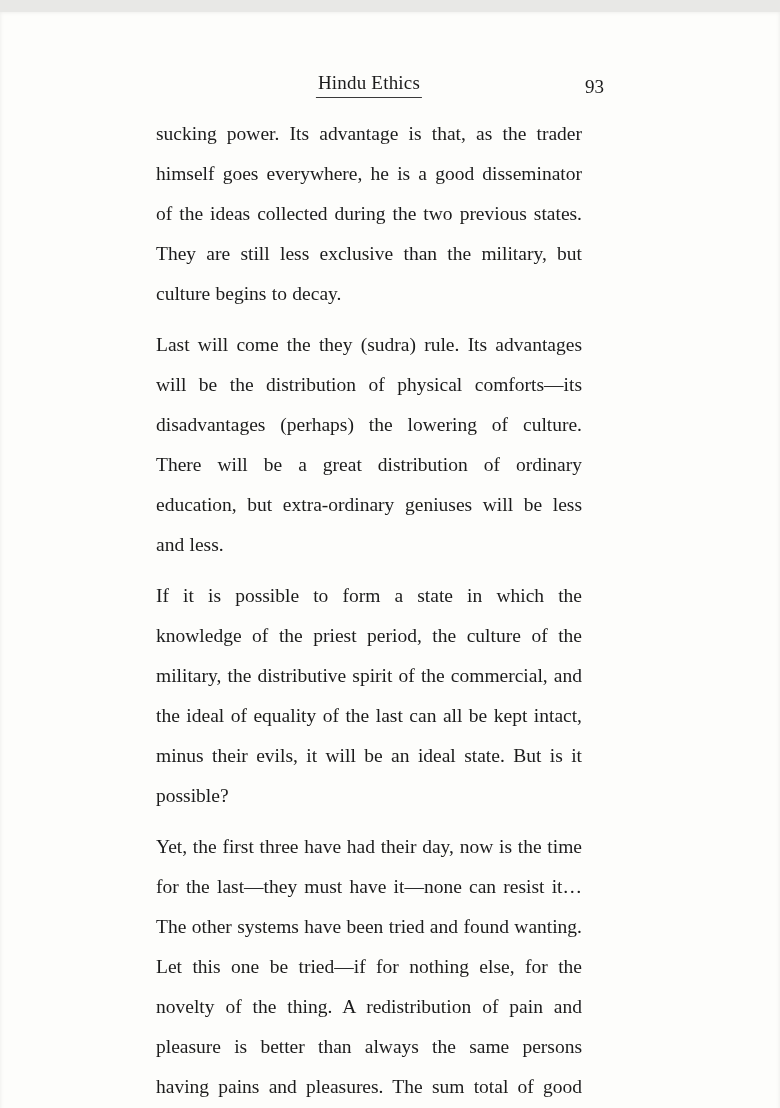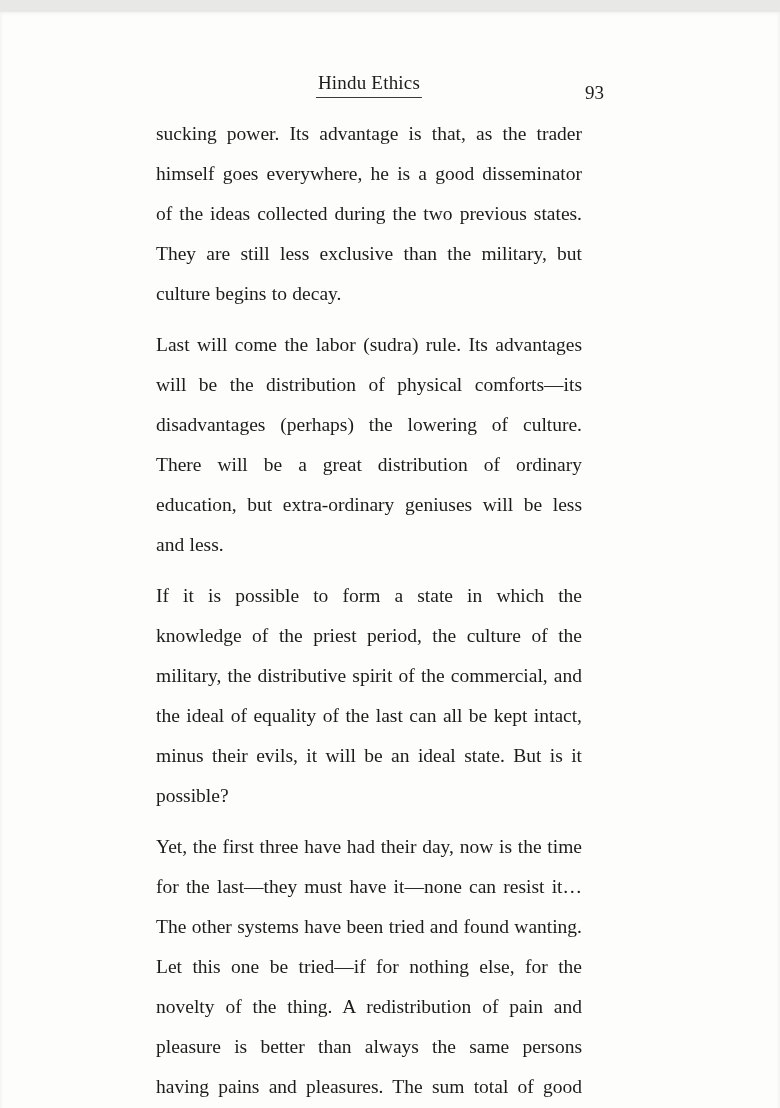--- a/index.html
+++ b/index.html
@@ -38,21 +38,21 @@
     top: 0;
     font-size: 19px;
     letter-spacing: 0.2px;
     border-bottom: 1px solid #3a3a3a;
     padding: 0 2px 3px 2px;
     white-space: nowrap;
   }
   .page-number {
     position: absolute;
     right: -22px;
-    top: 10px;
+    top: 4px;
     font-size: 19px;
   }
   .body-text p {
     margin: 0 0 11px 0;
     font-size: 19.5px;
     line-height: 40px;
     text-align: justify;
     text-justify: inter-word;
     word-spacing: 0.5px;
   }
@@ -66,19 +66,19 @@
 <div class="sheet">
   <div class="column">
 
     <div class="page-header">
       <span class="running-title">Hindu Ethics</span>
       <span class="page-number">93</span>
     </div>
 
     <div class="body-text">
       <p>sucking power. Its advantage is that, as the trader himself goes everywhere, he is a good disseminator of the ideas collected during the two previous states. They are still less exclusive than the military, but culture begins to decay.</p>
-      <p>Last will come the labor (sudra) rule. Its advantages will be the distribution of physical comforts—its disadvantages (perhaps) the lowering of culture. There will be a great distribution of ordinary education, but extra-ordinary geniuses will be less and less.</p>
+      <p>Last will come the they (sudra) rule. Its advantages will be the distribution of physical comforts—its disadvantages (perhaps) the lowering of culture. There will be a great distribution of ordinary education, but extra-ordinary geniuses will be less and less.</p>
       <p>If it is possible to form a state in which the knowledge of the priest period, the culture of the military, the distributive spirit of the commercial, and the ideal of equality of the last can all be kept intact, minus their evils, it will be an ideal state. But is it possible?</p>
       <p>Yet, the first three have had their day, now is the time for the last—they must have it—none can resist it… The other systems have been tried and found wanting. Let this one be tried—if for nothing else, for the novelty of the thing. A redistribution of pain and pleasure is better than always the same persons having pains and pleasures. The sum total of good and evil in the world remains ever the same. The yoke will be lifted from shoulder to shoulder by new systems, that is all.</p>
     </div>
 
   </div>
 </div>
 
 </body></html>

